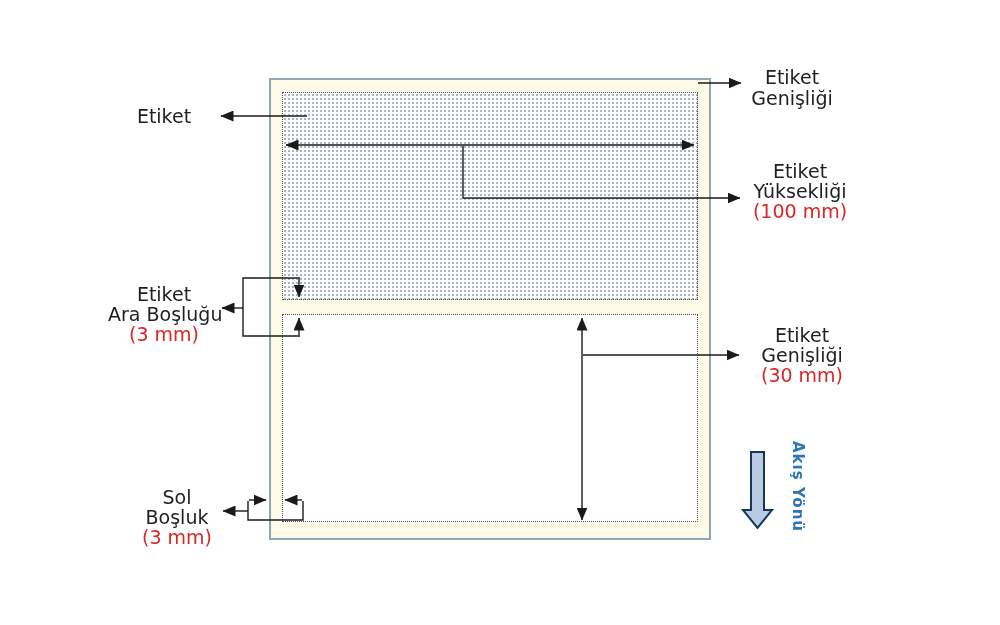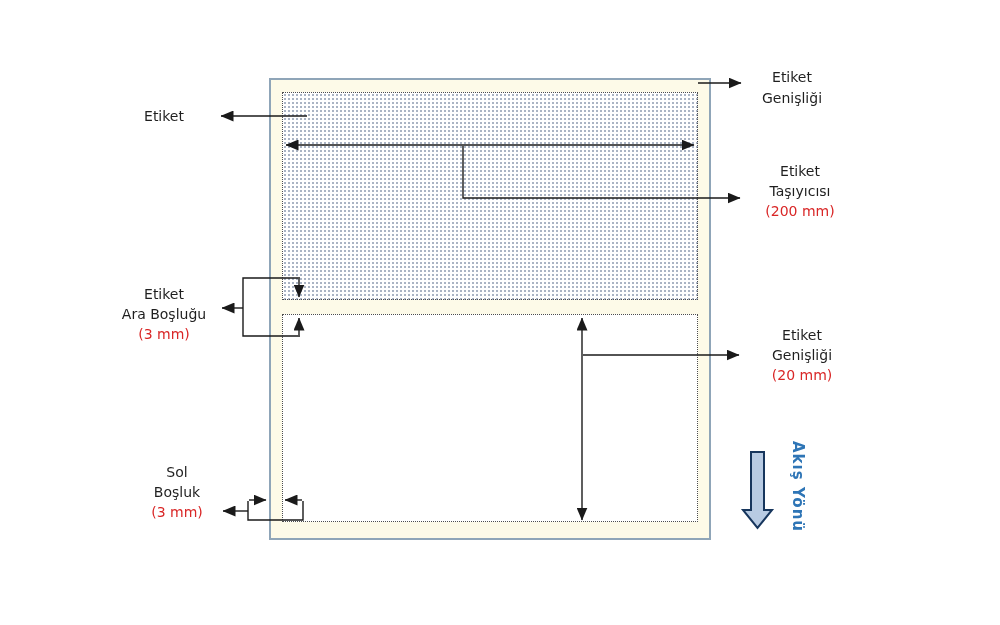--- a/index.html
+++ b/index.html
@@ -30,29 +30,29 @@
   .overlay { position:absolute; left:0; top:0; width:1000px; height:625px; pointer-events:none; }
   .overlay line, .overlay path { stroke:var(--line-color,#1a1a1a); stroke-width:1.4; fill:none; }
   .overlay .ah { fill:var(--line-color,#1a1a1a); stroke:none; }
   .overlay .flow-poly {
     fill:var(--flow-arrow-fill,#b8cbe3);
     stroke:var(--flow-arrow-stroke,#17365d);
     stroke-width:2;
   }
   .ann {
     position:absolute; text-align:center;
-    font-size:14px; line-height:20px; white-space:nowrap;
+    font-size:19px; line-height:20px; white-space:nowrap;
   }
   .ann .val { color:var(--value-color,#d92626); }
   #ann-label   { left:116px; top:106px; width:96px;  }
   #ann-carrier { left:737px; top:67px;  width:110px; line-height:21px; }
   #ann-width   { left:744px; top:161px; width:112px; }
   #ann-gap     { left:108px; top:284px; width:112px; }
   #ann-height  { left:746px; top:325px; width:112px; }
-  #ann-margin  { left:122px; top:462px; width:110px; }
+  #ann-margin  { left:122px; top:487px; width:110px; }
   .flow-text {
     position:absolute; left:789px; top:441px; height:96px;
     writing-mode:vertical-rl; text-orientation:mixed;
     font-size:15px; font-weight:bold; letter-spacing:1px;
     color:var(--flow-text-color,#2e75b6); white-space:nowrap;
   }
 </style>
 </head>
 <body>
 
@@ -96,34 +96,34 @@
     <div>Etiket</div>
   </div>
 
   <div class="ann" id="ann-carrier">
     <div>Etiket</div>
     <div>Genişliği</div>
   </div>
 
   <div class="ann" id="ann-width">
     <div>Etiket</div>
-    <div>Taşıyıcısı</div>
-    <div class="val">(200 mm)</div>
+    <div>Yüksekliği</div>
+    <div class="val">(100 mm)</div>
   </div>
 
   <div class="ann" id="ann-gap">
     <div>Etiket</div>
     <div>Ara Boşluğu</div>
     <div class="val">(3 mm)</div>
   </div>
 
   <div class="ann" id="ann-height">
     <div>Etiket</div>
     <div>Genişliği</div>
-    <div class="val">(20 mm)</div>
+    <div class="val">(30 mm)</div>
   </div>
 
   <div class="ann" id="ann-margin">
     <div>Sol</div>
     <div>Boşluk</div>
     <div class="val">(3 mm)</div>
   </div>
 
   <div class="flow-text">Akış Yönü</div>
 

